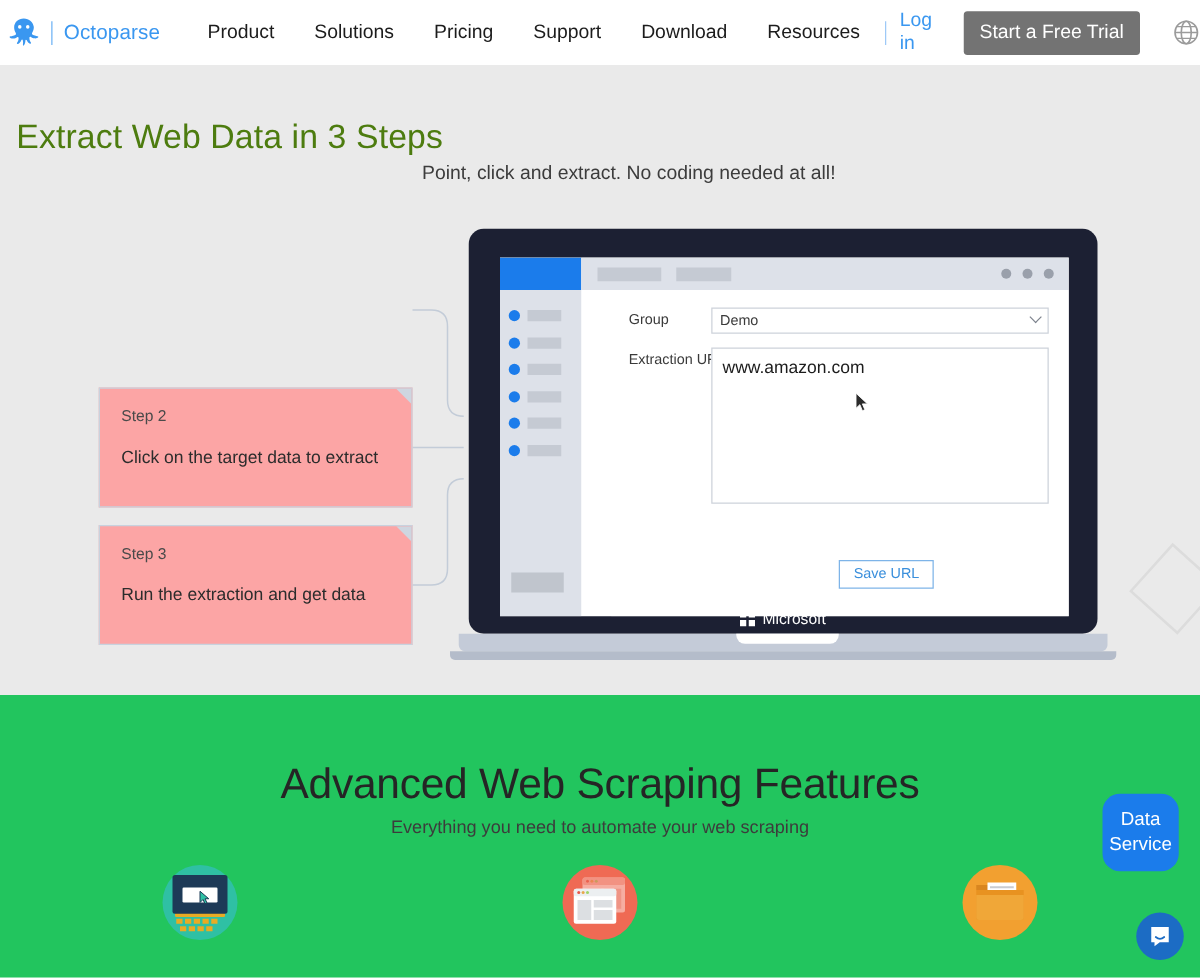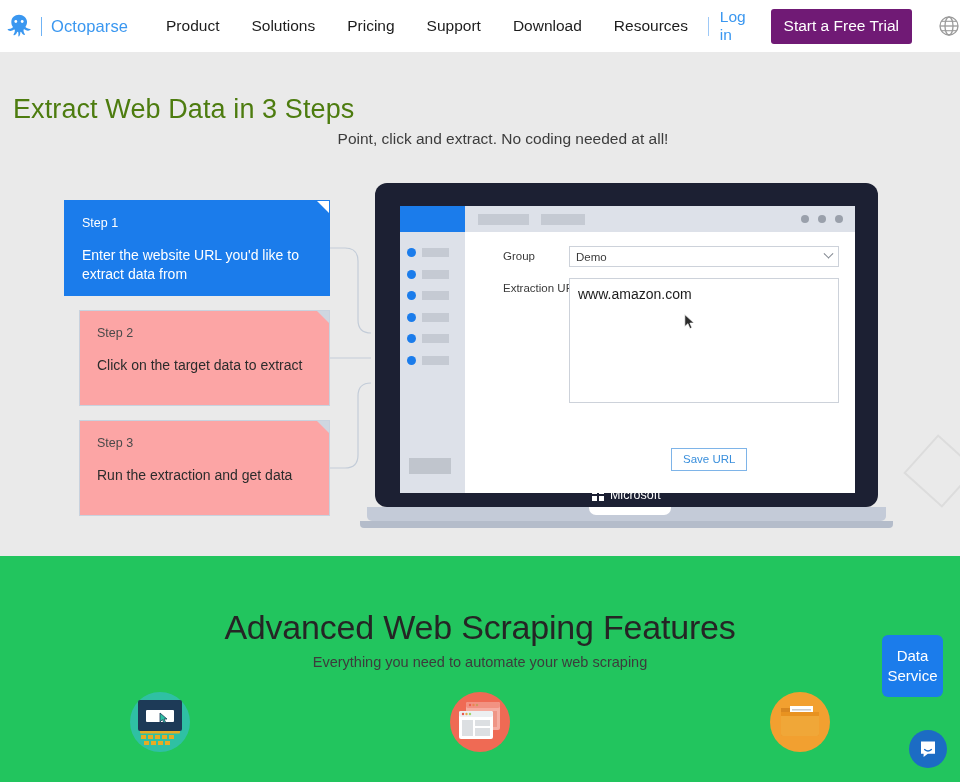--- a/index.html
+++ b/index.html
@@ -31,21 +31,21 @@
   .nav-links { display: flex; align-items: center; margin-left: 22px; }
   .nav-link {
     color: #1c1c1c; font-size: 15.5px;
     padding: 0 16px; cursor: pointer; white-space: nowrap;
   }
   .login-sep { width:1px; height:19px; background:#9ec9f7; margin:0 2px 0 4px; }
   .nav-login {
     color: #3a97f0; font-size: 15.5px; padding: 0 9px; cursor: pointer;
   }
   .trial-btn {
-    background: #701a75; color: #fff;
+    background: #737373; color: #fff;
     font-size: 15.5px; border: none;
     padding: 8px 13px 9px; border-radius: 3px;
     cursor: pointer; margin-left: 5px; white-space: nowrap;
     font-family: "Liberation Sans", sans-serif;
   }
   .globe-wrap { margin-left: 26px; cursor: pointer; display:flex; }
 
   
   .hero {
     position: absolute; top: 52px; left: 0;
@@ -204,21 +204,21 @@
   .feat-icons {
     position: absolute; top: 130px; left: 0; width: 960px;
     display: flex;
   }
   .feat-cell { flex: 1; display: flex; justify-content: center; }
 
   
   .data-service {
     position: absolute; right: 17px; top: 635px;
     width: 61px; height: 62px;
-    background: #1b7ceb; border-radius: 6px;
+    background: #1b7ceb; border-radius: 14px;
     display: flex; flex-direction: column;
     align-items: center; justify-content: center;
     color: #fff; font-size: 15px; line-height: 20px;
     cursor: pointer; z-index: 30;
   }
   .chat-fab {
     position: absolute; right: 13px; top: 730px;
     width: 38px; height: 38px; border-radius: 50%;
     background: #1c6cc4;
     display: flex; align-items: center; justify-content: center;
@@ -274,25 +274,20 @@
     <div class="deco-square"></div>
 
     <svg class="connectors">
       <g fill="none" stroke="#c3ccd8" stroke-width="1.2">
         <path d="M330 196 L345 196 Q358 196 358 209 L358 268 Q358 281 371 281"></path>
         <path d="M330 306 L371 306"></path>
         <path d="M330 416 L345 416 Q358 416 358 403 L358 344 Q358 331 371 331"></path>
       </g>
     </svg>
 
-    <div class="step-card active" style="left:64px; top:148px; width:266px; height:96px;">
-      <span class="corner-tri"></span>
-      <div class="step-label">Step 1</div>
-      <div class="step-text">Enter the website URL you'd like to extract data from</div>
-    </div>
 
     <div class="step-card" style="left:79px; top:258px; width:251px; height:96px;">
       <span class="corner-tri"></span>
       <div class="step-label">Step 2</div>
       <div class="step-text">Click on the target data to extract</div>
     </div>
 
     <div class="step-card" style="left:79px; top:368px; width:251px; height:96px;">
       <span class="corner-tri"></span>
       <div class="step-label">Step 3</div>

